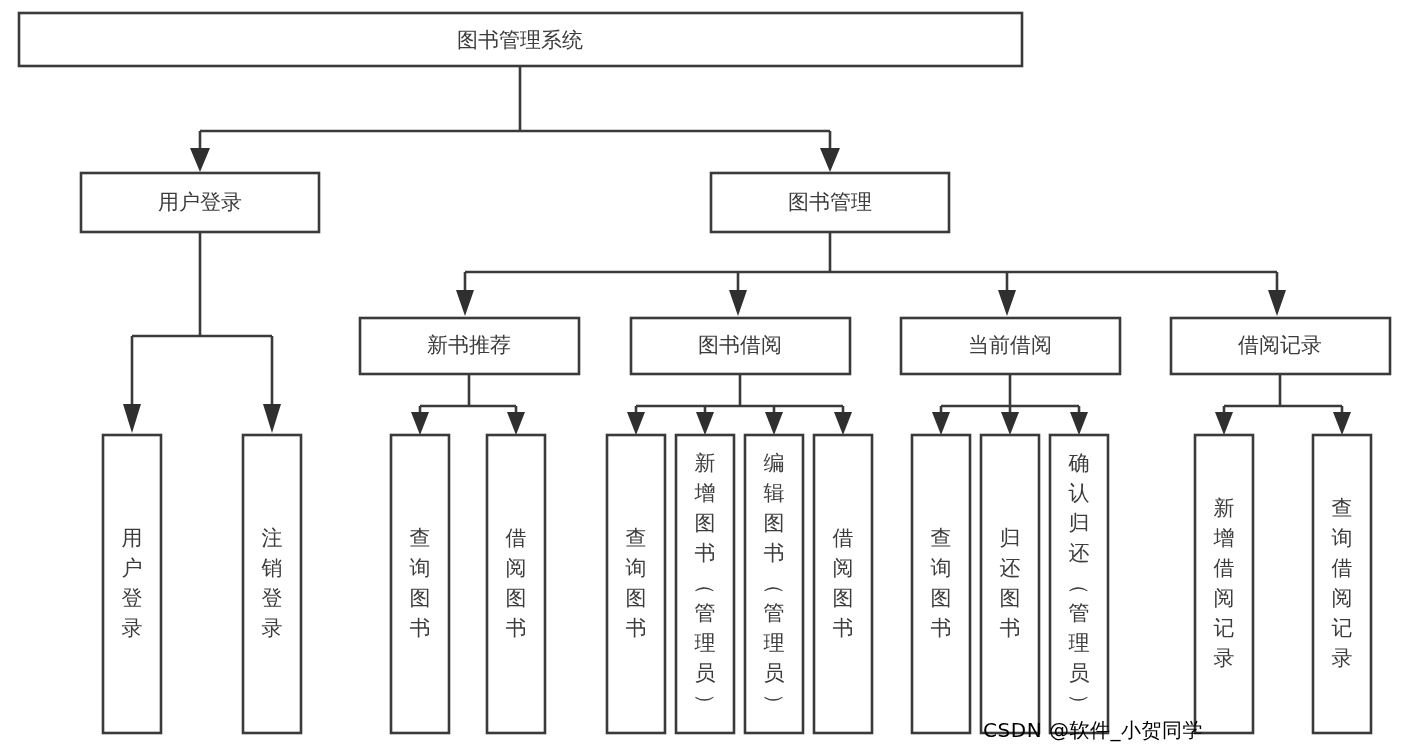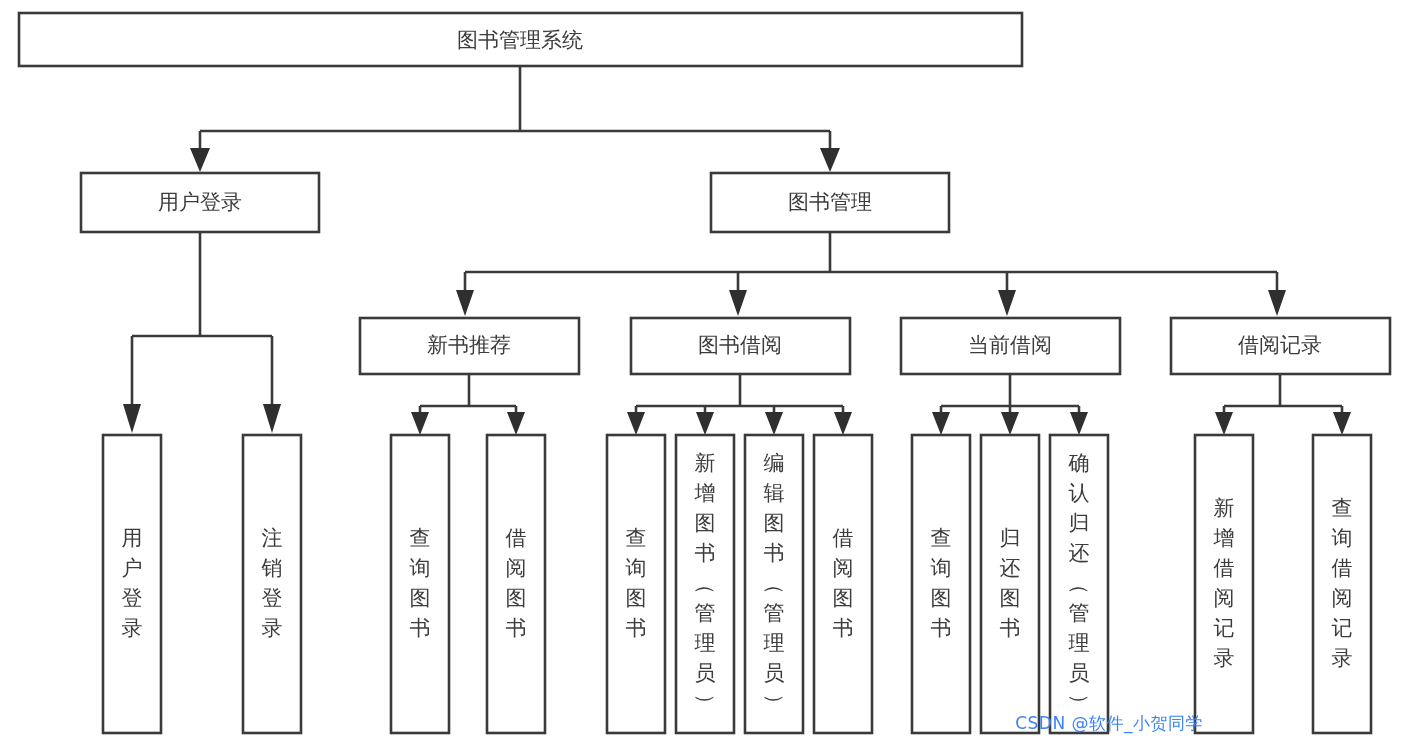--- a/index.html
+++ b/index.html
@@ -52,23 +52,23 @@
     fill: none;
     stroke-linecap: butt;
   }
   .edge-arrow {
     fill: #2f2f2f;
     stroke: none;
   }
   .watermark {
     position: absolute;
     right: 10px;
-    bottom: 12px;
-    color: #3b82f6;
-    font-size: 17px;
+    bottom: 3px;
+    color: #000000;
+    font-size: 20px;
     font-family: "DejaVu Sans", "Liberation Sans", sans-serif;
     letter-spacing: 0.5px;
     white-space: nowrap;
     pointer-events: none;
   }
 </style>
 </head>
 <body>
 
 <div id="diagram-root">

